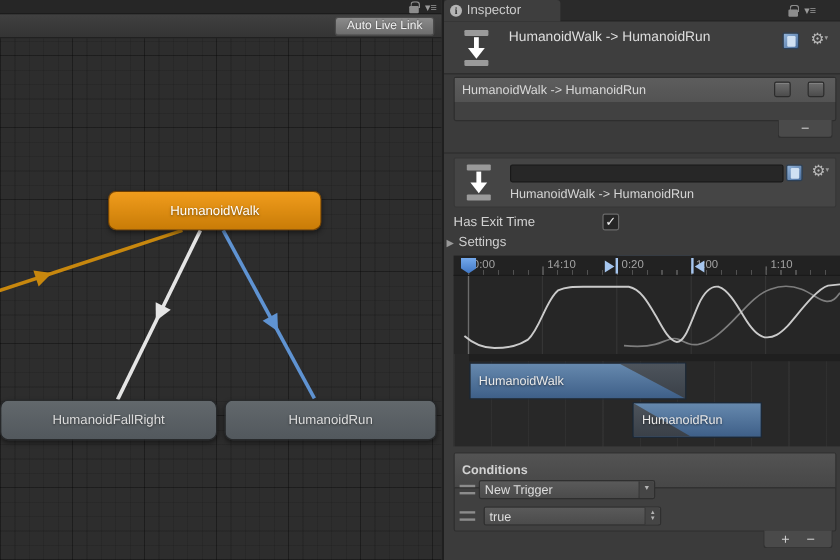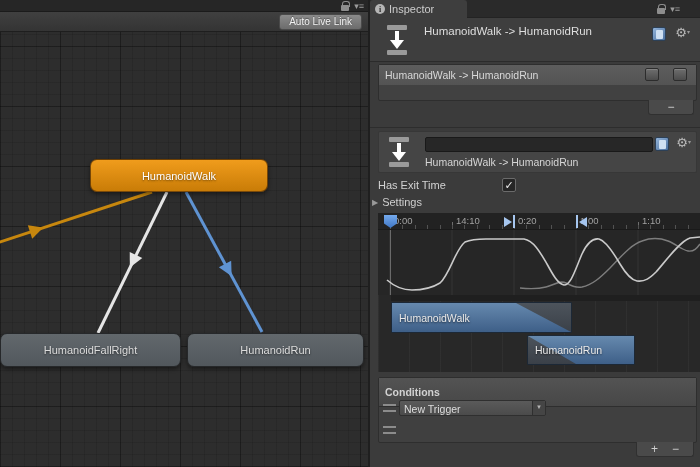--- a/index.html
+++ b/index.html
@@ -282,20 +282,27 @@
         <span class="drag-handle"></span>
         <div class="dd param">
           <span>New Trigger</span>
           <span class="arrowbox">
               <span class="a">▼</span>
             </span>
         </div>
       </div>
       <div class="c-row" style="top:43px;">
         <span class="drag-handle"></span>
+        <div class="dd value">
+          <span>true</span>
+          <span class="arrowbox">
+            <span class="a" style="font-size:5px;">▲</span>
+            <span class="a" style="font-size:5px;">▼</span>
+          </span>
+        </div>
       </div>
       <div class="list-footer" style="right:2px;width:58px;">
         <span>+</span>
         <span>−</span>
       </div>
     </div>
 
   </div>
 </div>
 

